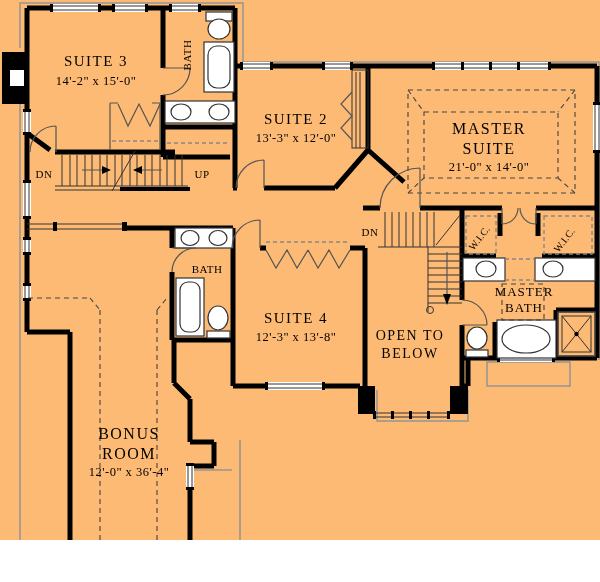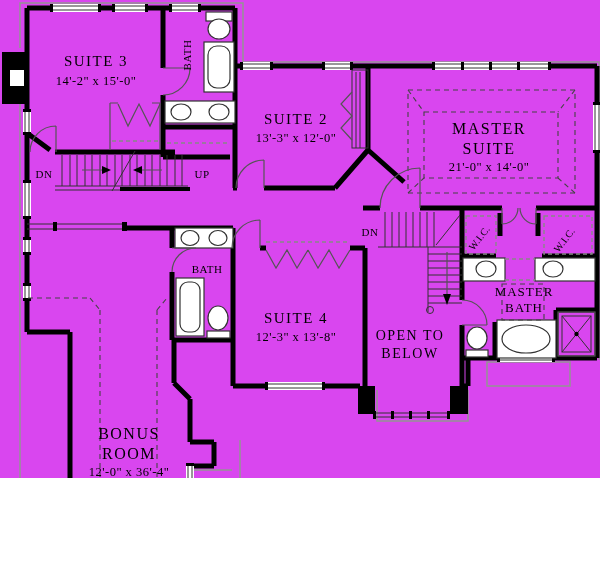--- a/index.html
+++ b/index.html
@@ -1,16 +1,16 @@
 <!DOCTYPE html>
 <html><head>
 <meta charset="utf-8">
 <style>
   html,body{margin:0;padding:0;background:#fff;}
-  .stage{width:600px;height:478px;position:relative;background:#d946ef;}
+  .stage{width:600px;height:540px;position:relative;background:#fdba74;}
   .wall{fill:none;stroke:#000;stroke-width:5;}
   .wall4{fill:none;stroke:#000;stroke-width:4;}
   .thin{fill:none;stroke:#333;stroke-width:1;}
   .thin2{fill:none;stroke:#555;stroke-width:1.2;}
   .gray{fill:none;stroke:#949494;stroke-width:1.5;}
   .dash{fill:none;stroke:#444;stroke-width:1.1;stroke-dasharray:5 4;}
   .dashg{fill:none;stroke:#888;stroke-width:1.4;stroke-dasharray:4 3;}
   .fixt{fill:#fff;stroke:#333;stroke-width:1.2;}
   .cap{fill:#000;stroke:none;}
   .erase{fill:#fff;stroke:none;}

